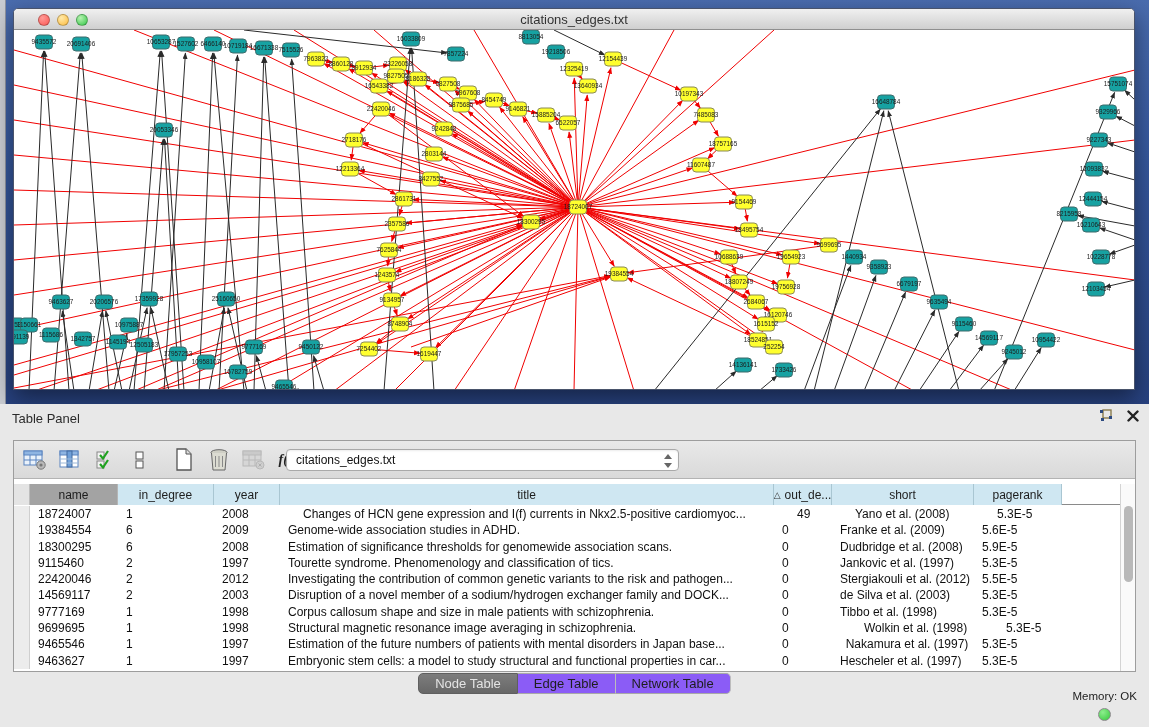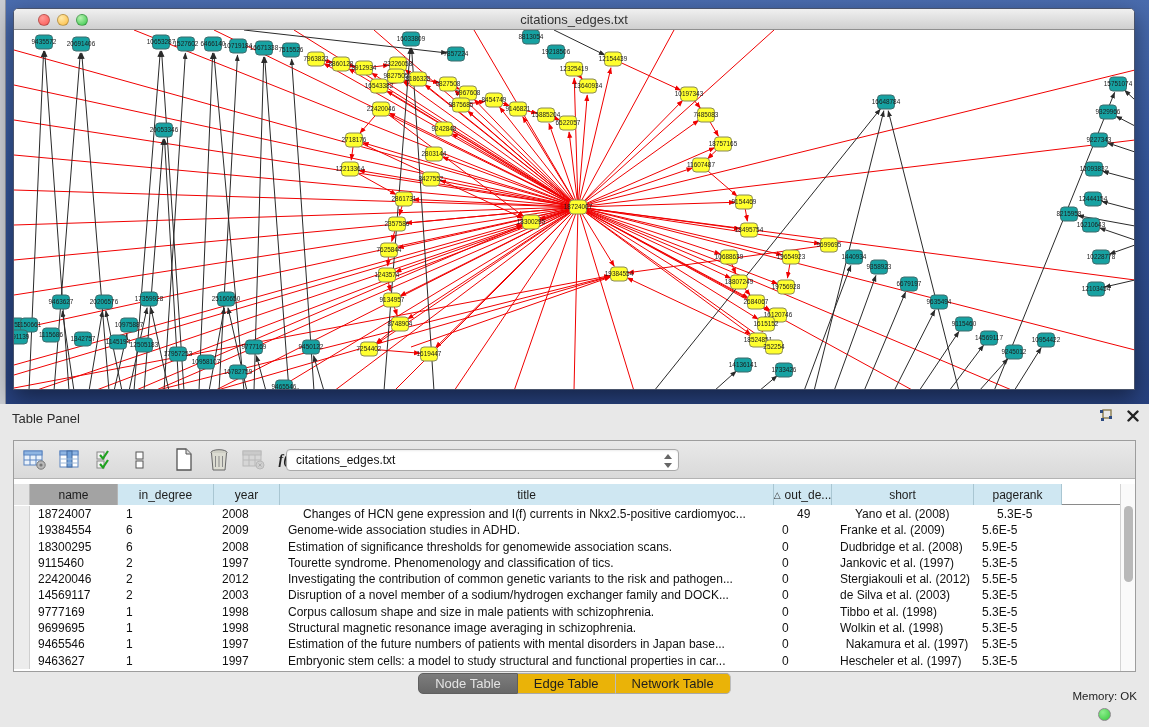--- a/index.html
+++ b/index.html
@@ -57,21 +57,21 @@
   #rows { position:absolute; left:0; top:27px; width:100%; }
   .trow { display:flex; height:16.3px; }
   .tcell { font-size:12px; color:#101010; line-height:16px; padding-left:8px; white-space:nowrap; overflow:hidden; }
   .tcell.gut { background:#ececec; border-right:1px solid #cfcfcf; padding:0; }
   #vscroll { position:absolute; right:0; top:5px; width:15px; height:187px; background:#fafafa; border-left:1px solid #d4d4d4; }
   #vthumb { position:absolute; left:2.5px; top:22px; width:9px; height:76px; background:#b9b9b9; border-radius:5px; }
 
   
   #tabs { position:absolute; left:0; top:269px; width:100%; display:flex; justify-content:center; }
   .tab { height:21px; font-size:13px; display:flex; align-items:center; justify-content:center;
-         background:#eab308; color:#1e1e1e; border-top:1px solid #a8a8a8; border-bottom:1px solid #a8a8a8;
+         background:#8b5cf6; color:#1e1e1e; border-top:1px solid #a8a8a8; border-bottom:1px solid #a8a8a8;
          border-right:1px solid #bcbcbc; padding:0 16px; }
   .tab:first-child { border-left:1px solid #a8a8a8; border-radius:5px 0 0 5px; }
   .tab:last-child  { border-radius:0 5px 5px 0; }
   .tab.on { background:linear-gradient(180deg,#7d7d7d,#676767); color:#e4e4e4; border-color:#5f5f5f; }
 
   
   #status { position:absolute; right:12px; bottom:6px; display:flex; align-items:center; gap:6px;flex-direction:column; }
   #status span { font-size:11.5px; color:#222; }
   #mem-dot { width:13px; height:13px; border-radius:50%; background:radial-gradient(circle at 35% 30%,#8dee8d,#36c93d); border:1px solid #8a8a8a; }
 </style>
@@ -673,21 +673,21 @@
               <div class="tcell" style="width: 142px;">Tibbo et al. (1998)</div>
               <div class="tcell" style="width: 88px;">5.3E-5</div>
             </div>
             <div class="trow">
               <div class="tcell gut" style="width: 16px;"></div>
               <div class="tcell" style="width: 88px;">9699695</div>
               <div class="tcell" style="width: 96px;">1</div>
               <div class="tcell" style="width: 66px;">1998</div>
               <div class="tcell" style="width: 494px;">Structural magnetic resonance image averaging in schizophrenia.</div>
               <div class="tcell" style="width: 58px;">0</div>
-              <div class="tcell" style="width: 142px;">Wolkin et al. (1998)</div>
+              <div class="tcell" style="width: 142px; margin-left: 24px;">Wolkin et al. (1998)</div>
               <div class="tcell" style="width: 88px;">5.3E-5</div>
             </div>
             <div class="trow">
               <div class="tcell gut" style="width: 16px;"></div>
               <div class="tcell" style="width: 88px;">9465546</div>
               <div class="tcell" style="width: 96px;">1</div>
               <div class="tcell" style="width: 66px;">1997</div>
               <div class="tcell" style="width: 494px;">Estimation of the future numbers of patients with mental disorders in Japan base...</div>
               <div class="tcell" style="width: 58px;">0</div>
               <div class="tcell" style="width: 142px; text-align: center;">Nakamura et al. (1997)</div>

